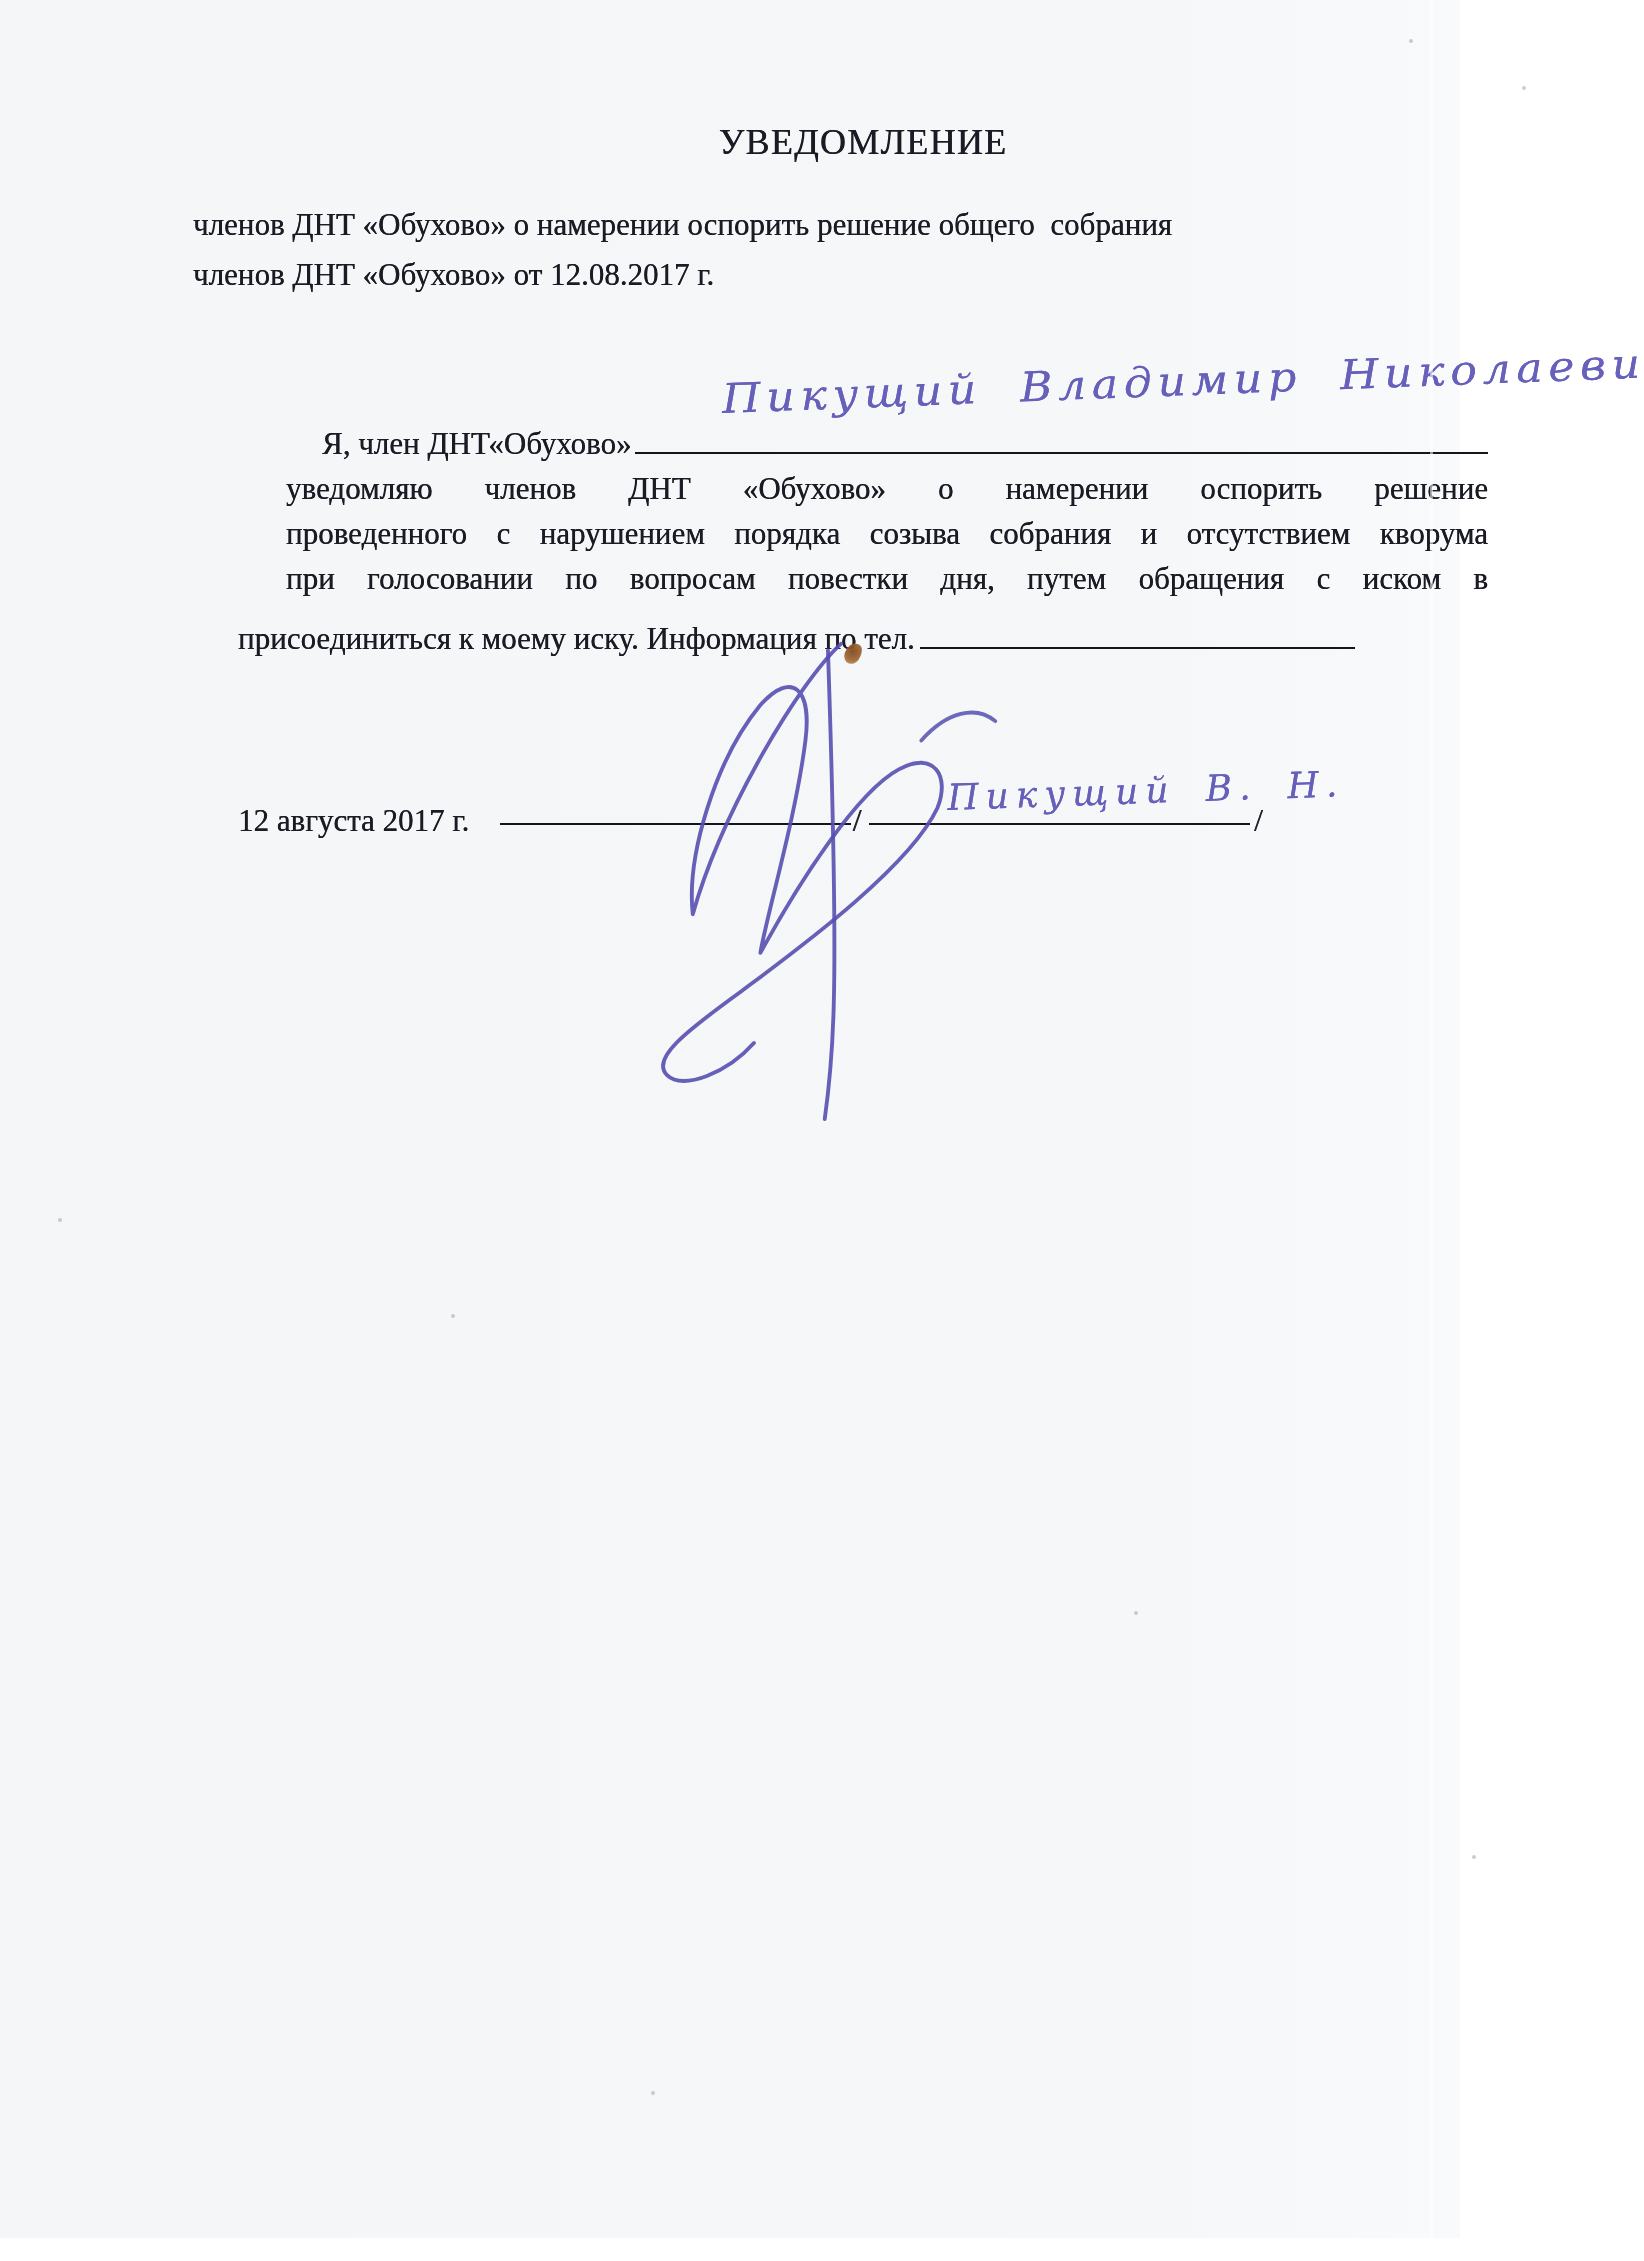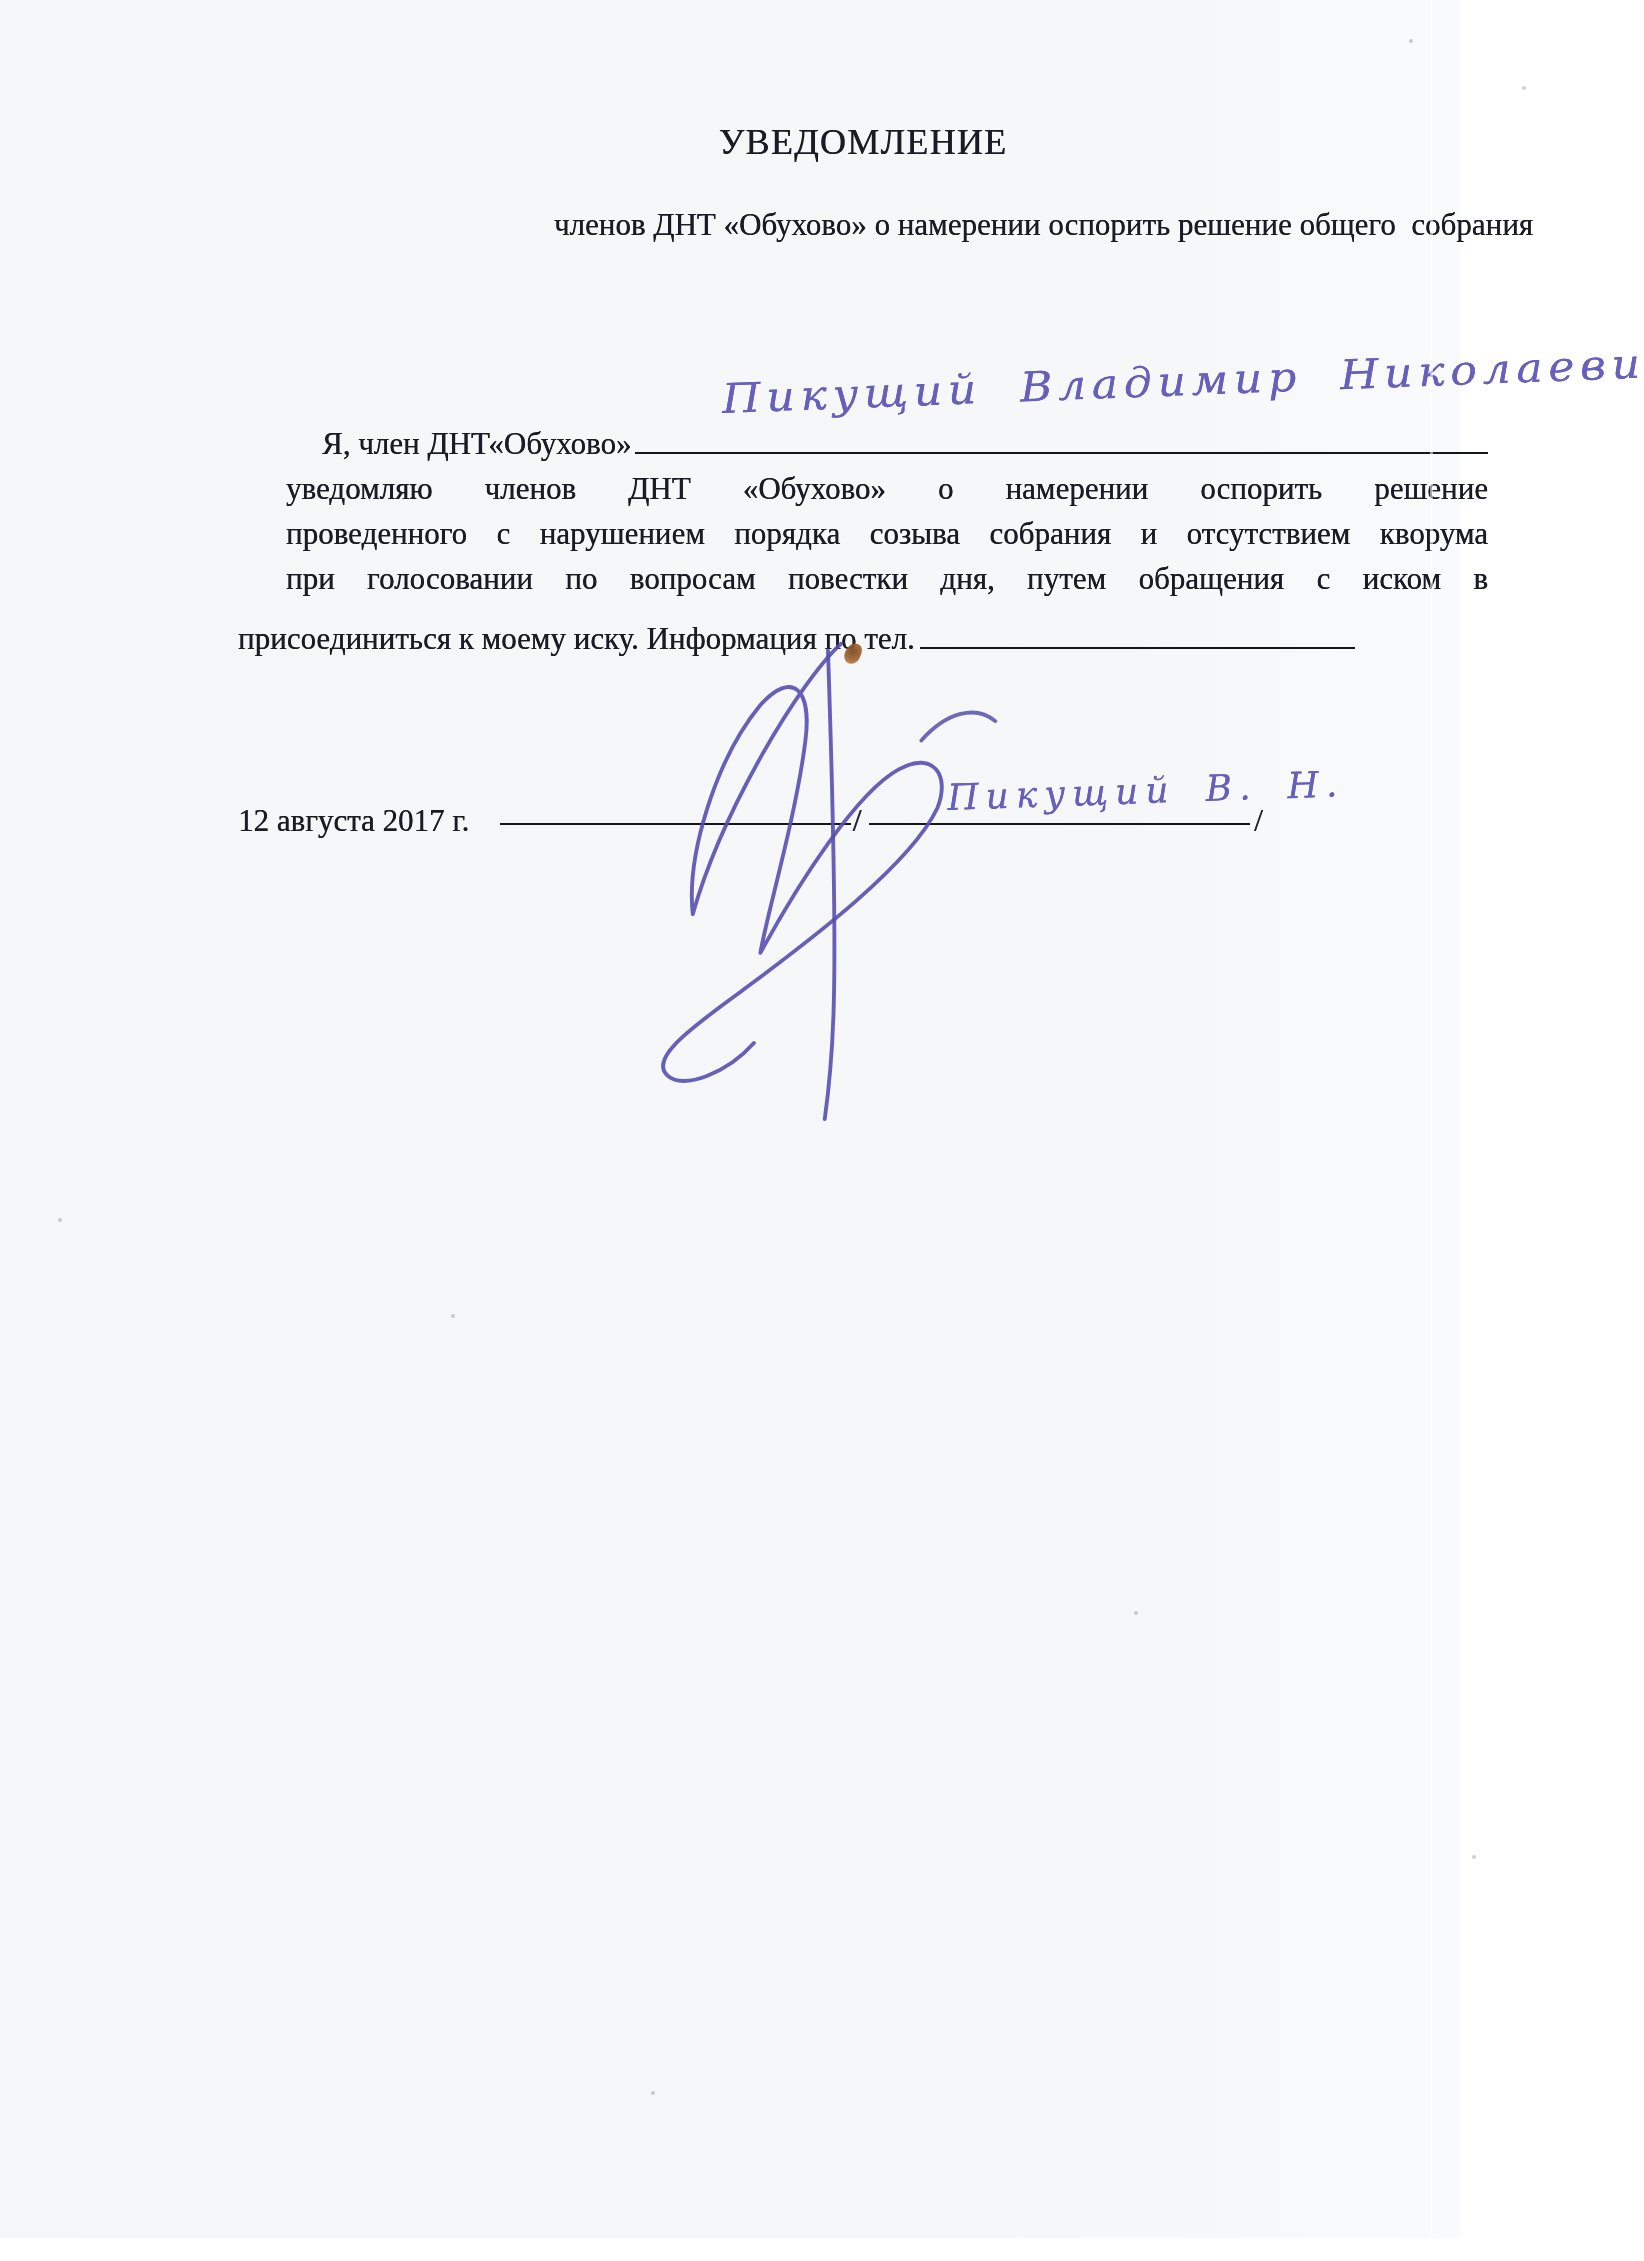--- a/index.html
+++ b/index.html
@@ -18,21 +18,21 @@
   .title{
     position:absolute;left:238px;top:121px;width:1250px;
     margin:0;
     text-align:center;
     font-size:36px;font-weight:normal;letter-spacing:1.3px;
     text-shadow:0.4px 0 0 currentColor;
     white-space:pre-wrap;
   }
   .subtitle{
     position:absolute;left:193px;top:200px;width:1340px;
-    text-align:right;
+    text-align:left;
     font-size:31px;line-height:50px;
     text-shadow:0.3px 0 0 currentColor;
   }
   .subtitle .sub-line{white-space:pre-wrap;}
   .body-block{
     position:absolute;left:238px;top:406px;width:1250px;
     font-size:31px;line-height:45px;
     text-shadow:0.3px 0 0 currentColor;
   }
   .b-line{height:45px;}
@@ -103,20 +103,21 @@
 </head>
 <body>
 
 <div class="page">
   <div class="scan-area">
 
     <h1 class="title">УВЕДОМЛЕНИЕ</h1>
 
     <div class="subtitle">
       <div class="sub-line">членов ДНТ «Обухово» о намерении оспорить решение общего  собрания</div>
+      <div class="sub-line">членов ДНТ «Обухово» от 12.08.2017 г.</div>
     </div>
 
     <div class="body-block">
       <div class="b-line flex-line">
         <span class="indent"></span>
         <span class="nowrap">Я, член ДНТ«Обухово»</span>
         <span class="blank fill"></span>
       </div>
       <div class="b-line just">уведомляю членов ДНТ «Обухово» о намерении оспорить решение</div>
       <div class="b-line just">проведенного с нарушением порядка созыва собрания и отсутствием кворума</div>

